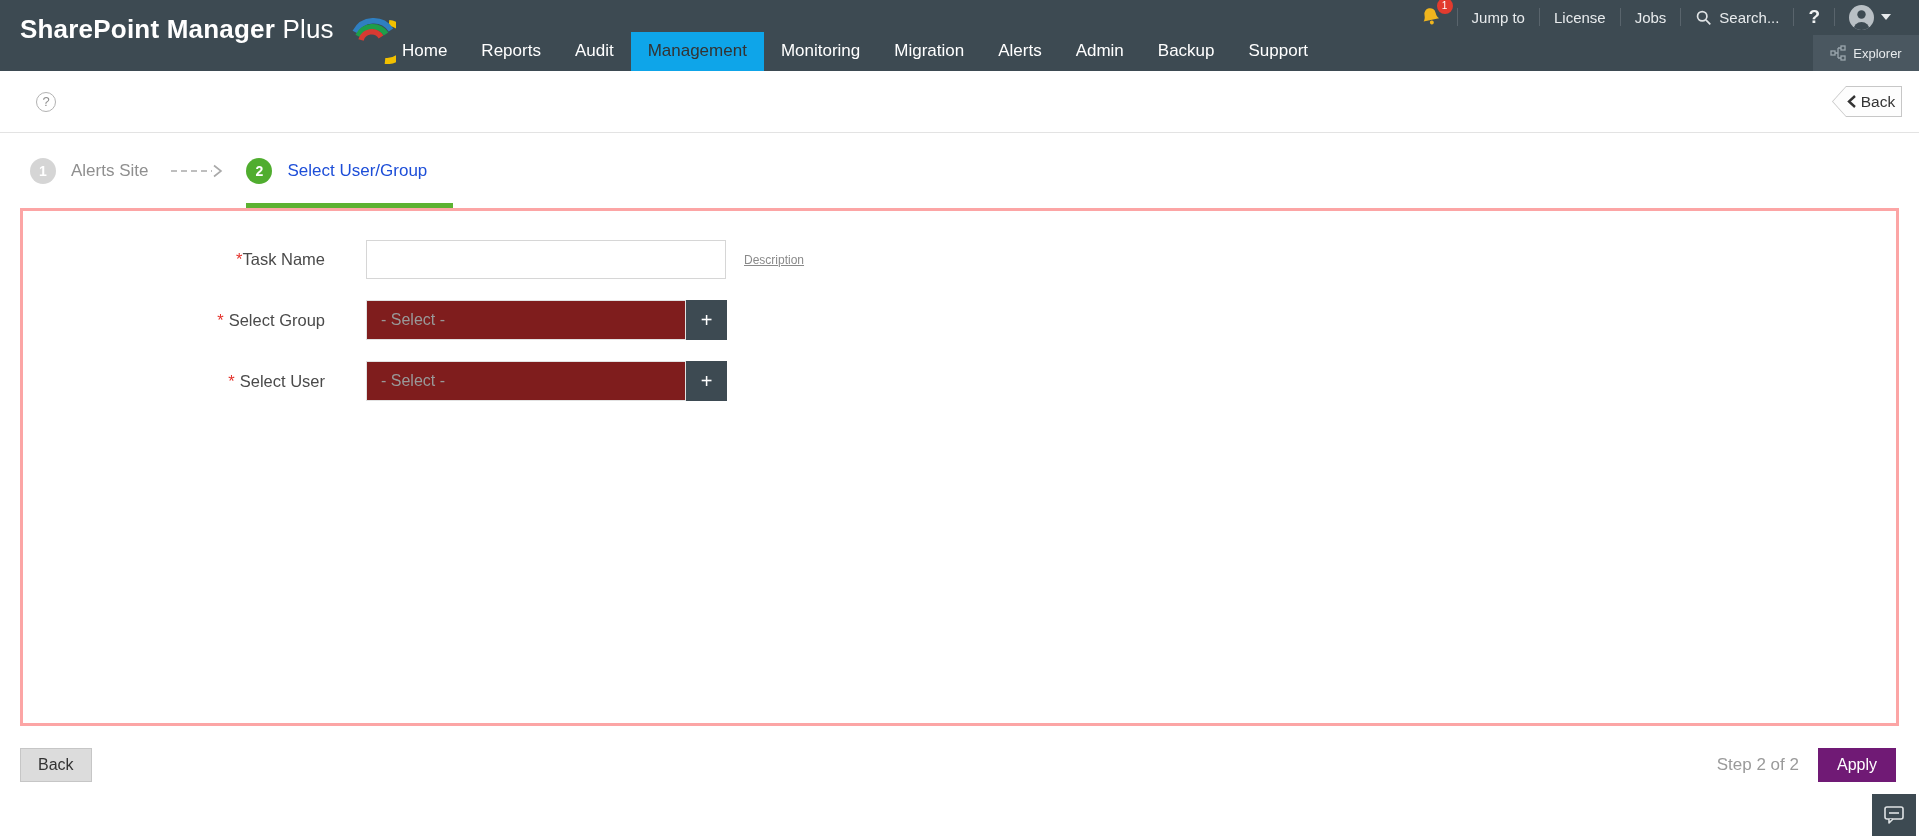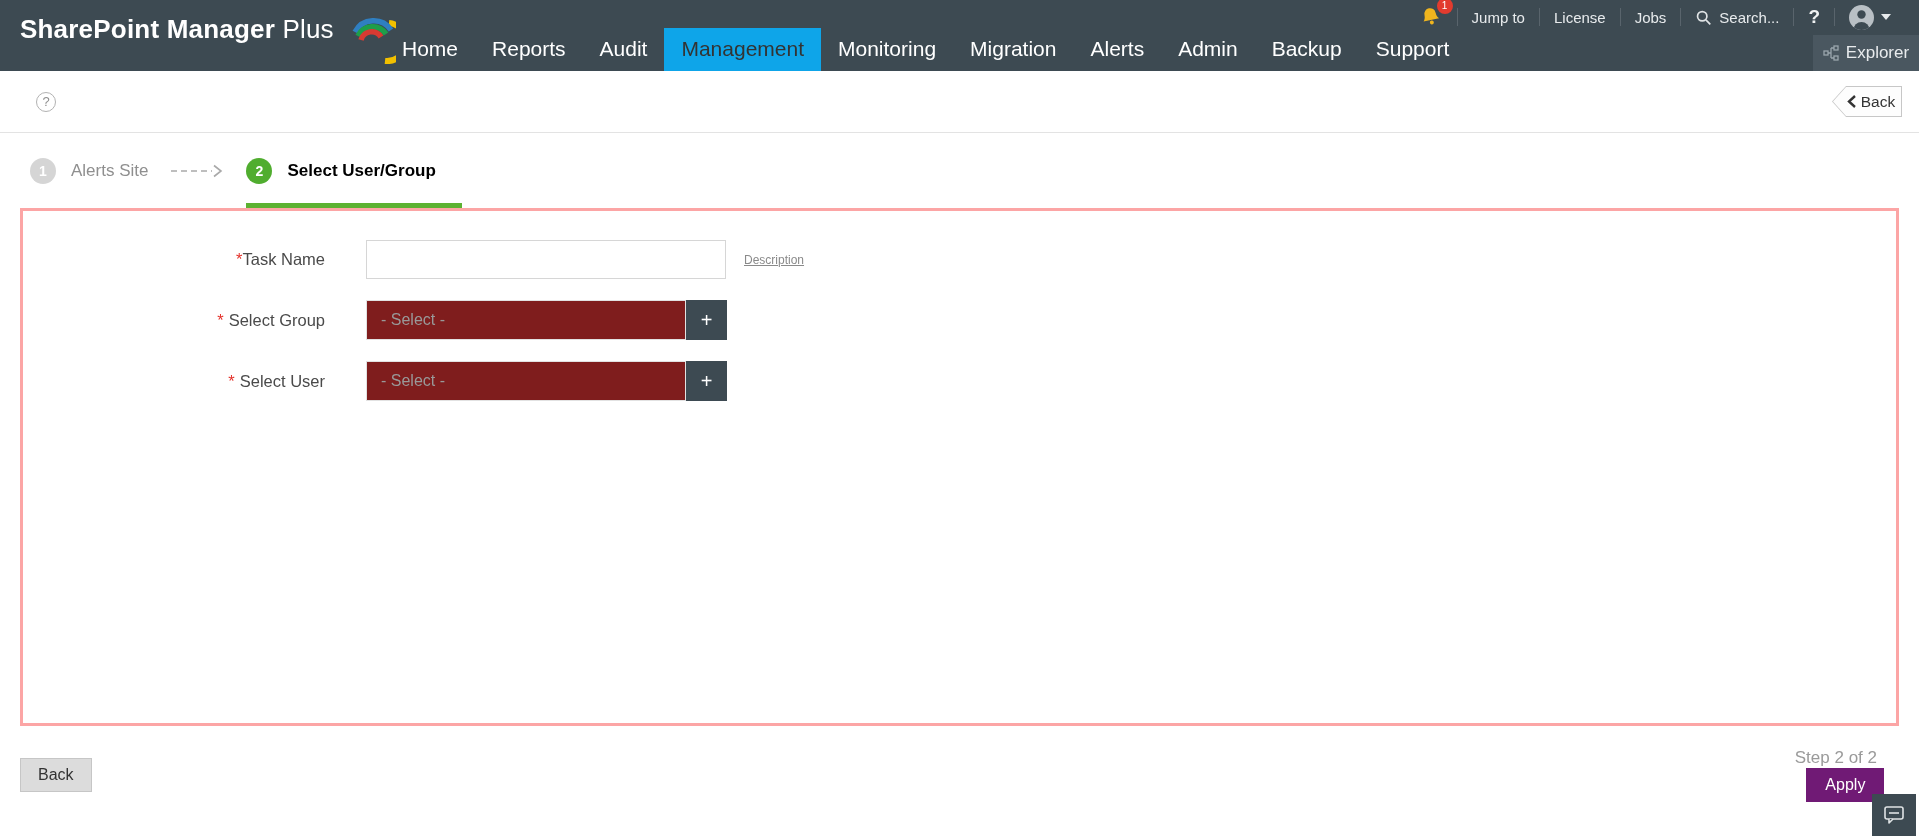--- a/index.html
+++ b/index.html
@@ -17,25 +17,25 @@
   .util-item { display:flex; align-items:center; padding:0 14px; height:20px; cursor:pointer; white-space:nowrap; }
   .util-sep { width:1px; height:18px; background:#59646c; }
   .bell-wrap { position:relative; padding:0 16px 0 10px; cursor:pointer; }
   .badge { position:absolute; top:-7px; right:4px; min-width:16px; height:16px; border-radius:8px; background:#e23b2e;
            color:#fff; font-size:10px; line-height:16px; text-align:center; padding:0 3px; }
   .help-q { font-size:19px; font-weight:bold; color:#f0f2f3; }
   .avatar { width:25px; height:25px; border-radius:50%; background:#b9c0c5; display:flex; align-items:flex-end; justify-content:center; overflow:hidden; }
   .caret-down { width:0; height:0; border-left:5px solid transparent; border-right:5px solid transparent; border-top:6px solid #e8ebed; margin-left:7px; }
 
   .nav { position:absolute; left:385px; bottom:0; display:flex; }
-  .nav-item { padding:9px 17px 10px; color:#fff; font-size:21px; cursor:pointer; }
+  .nav-item { padding:9px 17px 10px; color:#fff; font-size:17px; cursor:pointer; }
   .nav-item.active { background:#0ea5e9; color:#333; }
 
   .explorer-btn { position:absolute; right:0; bottom:0; height:36px; width:106px; background:#4a5760;
-                  display:flex; align-items:center; justify-content:center; gap:7px; color:#e8ebed; font-size:17px; cursor:pointer; }
+                  display:flex; align-items:center; justify-content:center; gap:7px; color:#e8ebed; font-size:13px; cursor:pointer; }
 
   
   .titlebar { position:relative; height:62px; border-bottom:1px solid #e3e3e3; display:flex; align-items:center; padding:0 17px 0 20px; }
   .page-title { font-size:24px; color:#3b3b3b; }
   .title-help { width:20px; height:20px; border:1px solid #b2b2b2; border-radius:50%; color:#8f8f8f; font-size:13px;
                 display:flex; align-items:center; justify-content:center; margin-left:16px; cursor:pointer; }
   .back-top { margin-left:auto; position:relative; width:70px; height:31px; cursor:pointer;
               clip-path:polygon(14px 0, 100% 0, 100% 100%, 14px 100%, 0 50%); background:#c7c7c7; }
   .back-top-inner { position:absolute; inset:1px; clip-path:polygon(13px 0, 100% 0, 100% 100%, 13px 100%, 0 50%);
                     background:#fdfdfd; display:flex; align-items:center; justify-content:center; gap:5px;
@@ -44,21 +44,21 @@
   
   .steps-row { height:75px; display:flex; align-items:center; padding-left:30px; }
   .step-tab { display:flex; align-items:center; height:100%; border-bottom:5px solid transparent; padding-top:5px; }
   .step-tab.active { border-bottom-color:#5cb232; padding-right:26px; }
   .step-circle { width:26px; height:26px; border-radius:50%; color:#fff; font-size:14px; font-weight:bold;
                  display:flex; align-items:center; justify-content:center; }
   .step-circle.inactive { background:#d5d5d5; }
   .step-circle.active { background:#4caf32; background:#50ad2f; }
   .step-label { margin-left:15px; font-size:17px; }
   .step-label.inactive { color:#8f8f8f; }
-  .step-label.active { color:#000000;font-weight:bold; }
+  .step-label.active { color:#1d4ed8; }
   .step-arrow { margin:0 22px; display:flex; align-items:center; }
 
   
   .panel { margin:0 20px; height:518px; border:3px solid #fca5a5; background:#fff; padding-top:29px; }
   .form-row { display:flex; align-items:center; margin-bottom:21px; }
   .form-label { width:302px; text-align:right; font-size:16.5px; color:#4a4a4a; flex:none; }
   .req { color:#e4322b; }
   .req.spaced { margin-right:5px; }
   .form-field { margin-left:41px; display:flex; align-items:center; }
   .text-input { width:360px; height:39px; border:1px solid #d6d6d6; background:#fff; font-size:15px; color:#333;
@@ -66,21 +66,21 @@
   .desc-link { margin-left:18px; color:#8a8a8a; font-size:12px; text-decoration:underline; cursor:pointer; }
   .select-box { width:320px; height:40px; background:#7f1d1d; border:1px solid #e2e2e2; display:flex; align-items:center;
                 padding:0 14px; color:#999; font-size:16px; cursor:pointer;text-align:center; }
   .plus-btn { width:41px; height:40px; background:#3d4a52; color:#fff; font-size:20px; border:none; cursor:pointer;
               display:flex; align-items:center; justify-content:center; font-family:"Liberation Sans", sans-serif; }
 
   
   .footer { display:flex; align-items:center; margin-top:22px; padding:0 23px 0 20px; }
   .btn-back { background:#dcdcdc; border:1px solid #c6c6c6; color:#333; font-size:16px; padding:7px 17px; cursor:pointer;
               font-family:"Liberation Sans", sans-serif; }
-  .footer-right { margin-left:auto; display:flex; align-items:center;flex-direction:column; }
+  .footer-right { margin-left:auto; display:flex; align-items:center; }
   .step-indicator { color:#9a9a9a; font-size:17px; margin-right:19px; }
   .btn-apply { background:#701a75; border:none; color:#fff; font-size:16px; padding:8px 19px; cursor:pointer;
                font-family:"Liberation Sans", sans-serif; }
 
   .chat-fab { position:fixed; right:3px; bottom:2px; width:44px; height:42px; background:#3d4a52;
               display:flex; align-items:center; justify-content:center; cursor:pointer; }
 </style>
 </head>
 <body>
 

